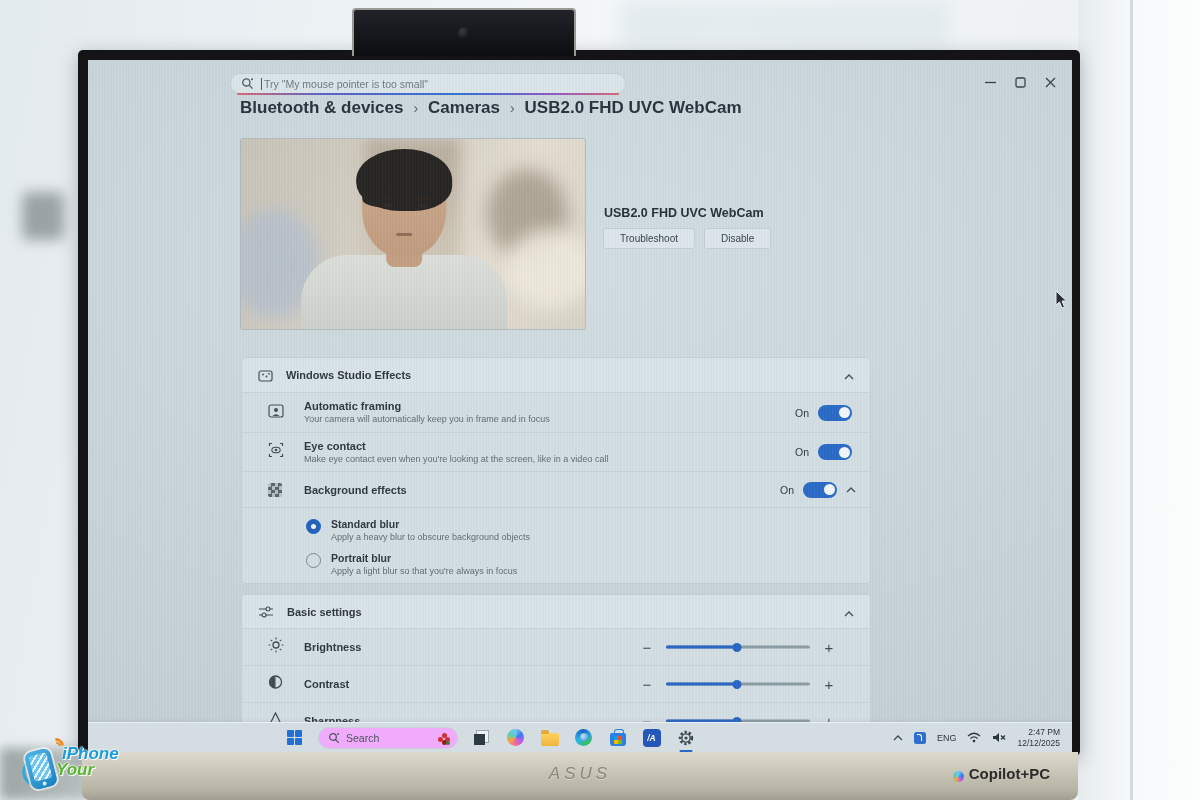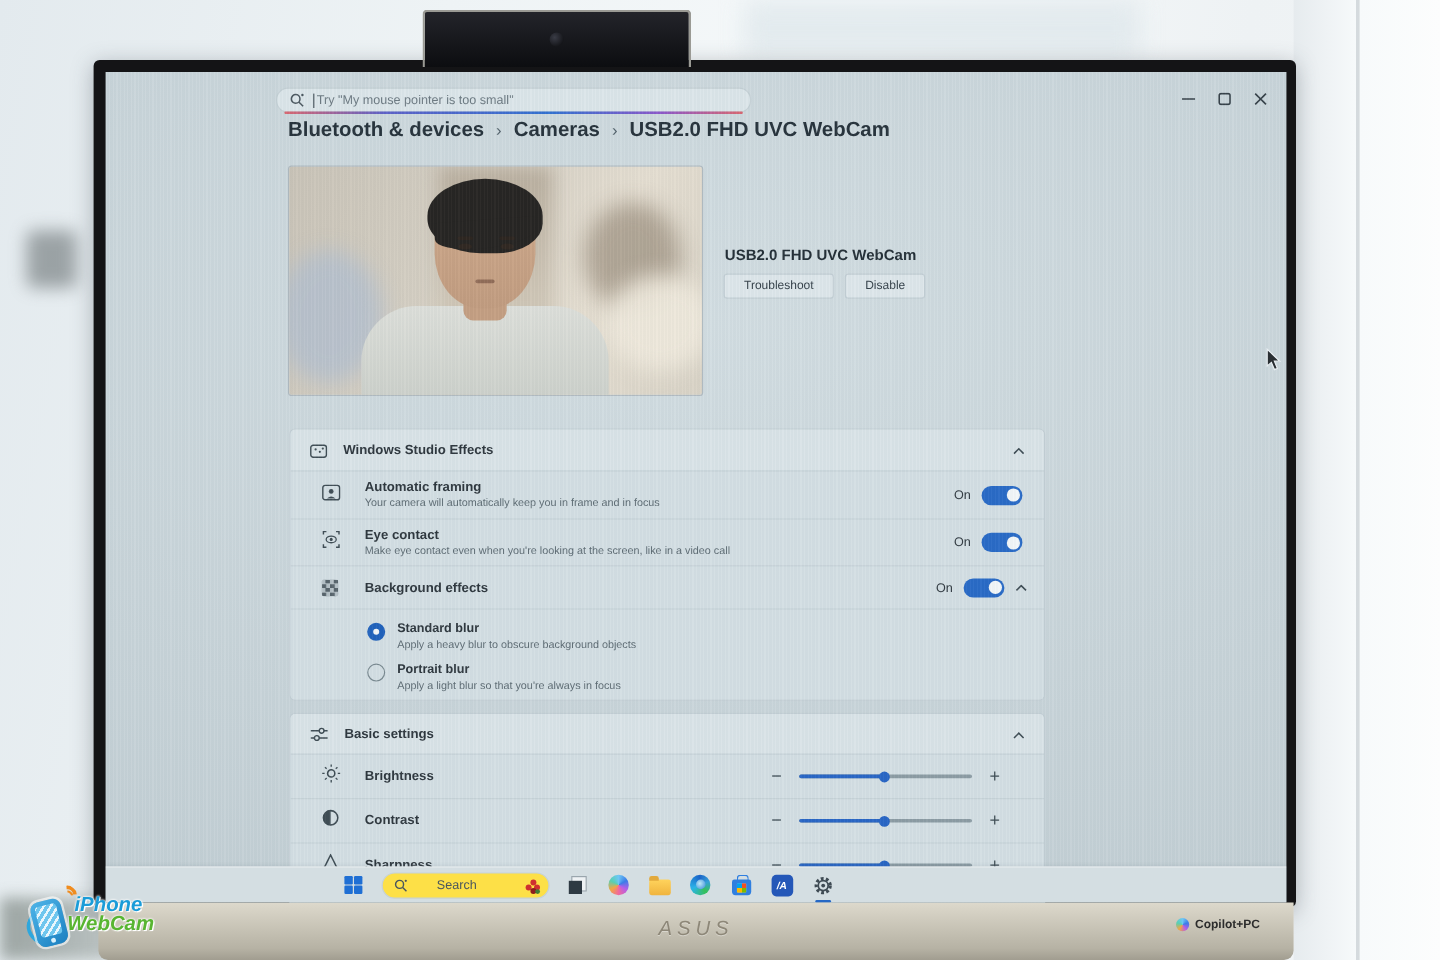--- a/index.html
+++ b/index.html
@@ -22,21 +22,21 @@
   .webcam .lens { position:absolute; left:50%; top:50%; transform:translate(-50%,-50%); width:12px; height:12px; border-radius:50%; background:radial-gradient(circle at 35% 35%, #3a3c46, #15161a 70%); }
   
   .bezel { position:absolute; left:78px; top:50px; width:1002px; height:706px;
     background:#141416; border-radius:5px; box-shadow:0 4px 18px rgba(60,70,80,.35); z-index:4; }
   .chin { position:absolute; left:82px; top:752px; width:996px; height:48px;
     background:linear-gradient(#ddd9cc,#b6b2a4 80%,#a19d90); border-radius:0 0 8px 8px; z-index:4; }
   .asus-logo { position:absolute; left:50%; top:12px; transform:translateX(-50%);
     font-size:17px; font-weight:400; letter-spacing:4px; color:#8d8778;
     text-shadow:0 1px 0 rgba(255,255,255,.35); font-style:italic; }
   .copilot-badge { position:absolute; right:28px; top:13px; display:flex; align-items:flex-end; gap:5px;
-    font-size:10px; font-weight:700; color:#2c2c2c; }
+    font-size:15px; font-weight:700; color:#2c2c2c; }
   .copilot-logo { width:11px; height:11px; border-radius:50%;
     background:conic-gradient(#6ec6f5,#3b7ce8,#b45ee8,#f2a544,#57d0b2,#6ec6f5); }
   
   .screen { position:absolute; left:88px; top:60px; width:984px; height:692px;
     background:#cdd9de; overflow:hidden; z-index:6; }
   .screen::after { content:""; position:absolute; inset:0; pointer-events:none;
     background:repeating-linear-gradient(90deg, rgba(255,255,255,.05) 0 1px, rgba(120,140,150,.04) 1px 3px); }
   .screen::before { content:""; position:absolute; inset:0; pointer-events:none;
     background:radial-gradient(120% 90% at 50% 30%, rgba(255,255,255,.10), rgba(70,90,100,.10)); }
   
@@ -107,22 +107,22 @@
   .track .fill { position:absolute; left:0; top:0; height:100%; background:#2563c4; border-radius:2px; }
   .track .thumb { position:absolute; top:50%; transform:translate(-50%,-50%); width:9px; height:9px; border-radius:50%; background:#2563c4; }
   
   .taskbar { position:absolute; left:0; bottom:0; width:100%; height:30px; background:#d4dee2;
     border-top:1px solid rgba(255,255,255,.5); box-shadow:0 -1px 3px rgba(90,110,120,.15); z-index:10;
     display:flex; align-items:center; }
   .tb-icons { position:absolute; left:196px; display:flex; align-items:center; gap:13px; height:100%; }
   .tb-ic { width:21px; height:21px; display:flex; align-items:center; justify-content:center; position:relative; cursor:default; }
   .start-grid { width:15px; height:15px; display:grid; grid-template-columns:1fr 1fr; gap:1.5px; }
   .start-grid i { background:#1f6fd4; border-radius:1px; }
-  .tb-search { width:140px; height:22px; background:#fde047; border:1px solid #c6d2d7; border-radius:11px;
-    display:flex; align-items:center; padding:0 9px; gap:24px; cursor:default; position:relative; }
+  .tb-search { width:140px; height:22px; background:#f0abfc; border:1px solid #c6d2d7; border-radius:11px;
+    display:flex; align-items:center; padding:0 9px; gap:6px; cursor:default; position:relative; }
   .tb-search .lbl { font-size:10.5px; color:#49565e; }
   .flower { position:absolute; right:7px; top:5px; width:12px; height:12px; }
   .flower i { position:absolute; width:5px; height:5px; border-radius:50%; background:#cf3030; }
   .flower i:nth-child(1){left:3.5px;top:0;} .flower i:nth-child(2){left:0;top:4px;} .flower i:nth-child(3){left:7px;top:4px;}
   .flower i:nth-child(4){left:3.5px;top:7px;background:#8e1d1d;} .flower i:nth-child(5){left:8px;top:8px;background:#3f7d36;width:4px;height:4px;}
   .taskview-ic { position:relative; width:15px; height:15px; }
   .taskview-ic::before { content:""; position:absolute; right:0; top:0; width:11px; height:11px; background:#eef2f4; border:1px solid #9aa6ad; }
   .taskview-ic::after { content:""; position:absolute; left:0; bottom:0; width:11px; height:11px; background:#2e3a43; }
   .copilot-ic { width:17px; height:17px; border-radius:50%;
     background:conic-gradient(#6ec6f5,#3b7ce8,#b45ee8,#f0699d,#f2a544,#57d0b2,#6ec6f5); }
@@ -459,31 +459,52 @@
       <div class="tb-ic settings-ic">
         <svg width="18" height="18" viewBox="0 0 20 20">
           <circle cx="10" cy="10" r="6.5" fill="none" stroke="#3f4b54" stroke-width="3" stroke-dasharray="2.6 2.1"></circle>
           <circle cx="10" cy="10" r="4.6" fill="#d4dee2" stroke="#3f4b54" stroke-width="1.6"></circle>
           <circle cx="10" cy="10" r="1.8" fill="#3f4b54"></circle>
         </svg>
         <span class="active-line"></span>
       </div>
     </div>
 
+    <div class="tray">
+      <svg width="10" height="6">
+          <path d="M1 5 L5 1 L9 5" stroke="#3c4a52" stroke-width="1.3" fill="none"></path>
+        </svg>
+      <span class="tray-badge"></span>
+      <span class="tray-txt">ENG</span>
+      <svg width="14" height="11">
+        <path d="M1 4 Q7 -1.5 13 4" fill="none" stroke="#2c363d" stroke-width="1.2"></path>
+        <path d="M3.5 6.5 Q7 3.2 10.5 6.5" fill="none" stroke="#2c363d" stroke-width="1.2"></path>
+        <circle cx="7" cy="9" r="1.3" fill="#2c363d"></circle>
+      </svg>
+      <svg width="14" height="11">
+        <path d="M1 4 H3.5 L7 1 V10 L3.5 7 H1 Z" fill="#2c363d"></path>
+        <line x1="9" y1="3.5" x2="13" y2="7.5" stroke="#2c363d" stroke-width="1.2"></line>
+        <line x1="13" y1="3.5" x2="9" y2="7.5" stroke="#2c363d" stroke-width="1.2"></line>
+      </svg>
+      <div class="clock">
+        <div>2:47 PM</div>
+        <div>12/12/2025</div>
+      </div>
+    </div>
   </div>
 </div>
 
 <div class="cursor">
   <svg width="14" height="20">
       <path d="M1 1 L1 15 L4.5 12 L7 18 L9.5 17 L7 11 L11.5 11 Z" fill="#2a2f33" stroke="#e8eef2" stroke-width="1"></path>
     </svg>
 </div>
 
 <div class="watermark">
   <div class="wm-swoosh"></div>
   <div class="wm-phone"></div>
   <div class="wm-wave"></div>
   <div class="wm-wave w2"></div>
   <div class="wm-text">
     <span class="wm-iphone">iPhone</span>
-    <span class="wm-droid">WebCam</span>
+    <span class="wm-droid">Your</span>
   </div>
 </div>
 
 </body></html>

